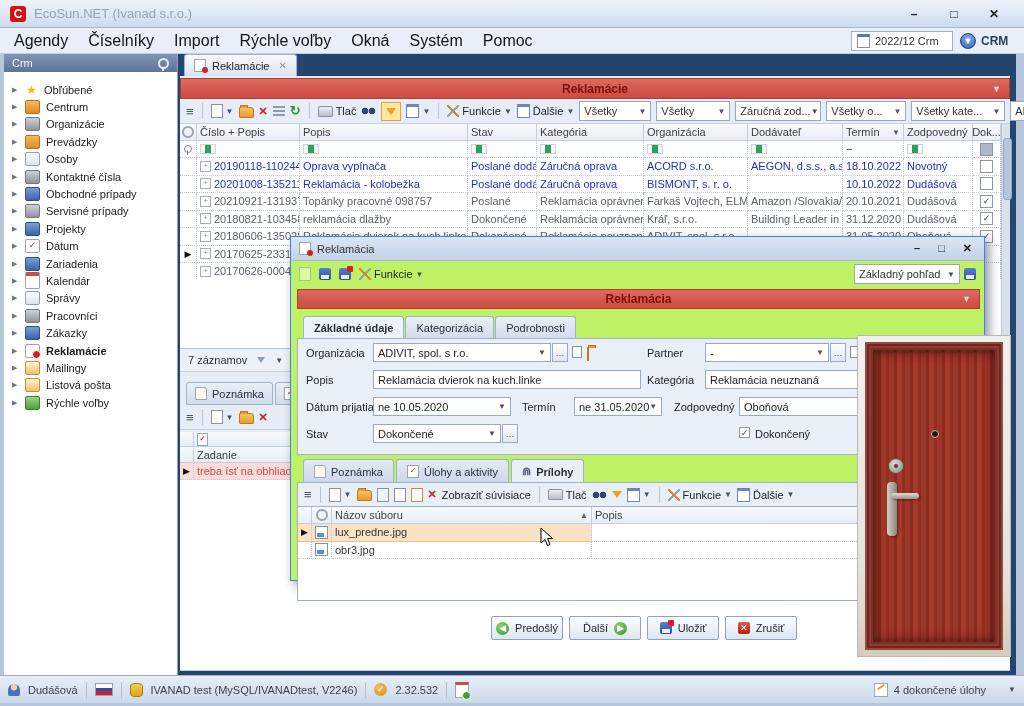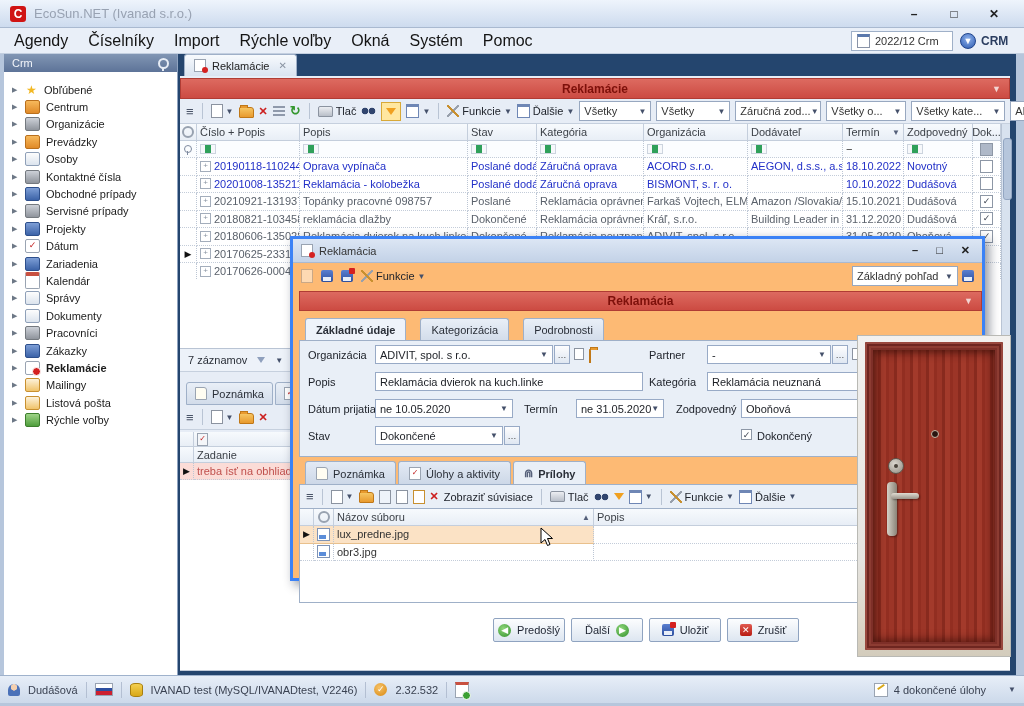--- a/index.html
+++ b/index.html
@@ -126,21 +126,21 @@
   
   .ltab{height:21px;background:linear-gradient(#e9eff7,#d2dcea);border:1px solid #9fb0c8;border-radius:3px 3px 0 0;
     display:flex;align-items:center;gap:5px;padding:0 8px;color:#2a2f38;}
   .note-ic{width:10px;height:11px;background:#fffdf2;border:1px solid #9aa4b2;border-radius:0 3px 0 0;flex:none;}
   .task-ic{width:10px;height:11px;background:#fff;border:1px solid #9aa4b2;color:#c22222;font-size:8px;
     line-height:10px;text-align:center;flex:none;}
   .clip-ic{width:9px;height:11px;background:#f4f6f9;border:1px solid #9aa4b2;color:#c22222;font-size:8px;
     line-height:10px;text-align:center;flex:none;}
 
   
-  .dialog{left:290px;top:236px;width:695px;height:345px;background:#fdba74;border:3px solid #3b82f6;
+  .dialog{left:290px;top:236px;width:695px;height:345px;background:#bef264;border:1px solid #3b82f6;
     box-shadow:4px 4px 10px rgba(10,20,40,.45);z-index:20;}
   .dlg-title{position:absolute;left:0;top:0;width:100%;height:24px;background:linear-gradient(#dce6f4,#c3d2e7);
     border-bottom:1px solid #aab9d0;display:flex;align-items:center;padding:0 8px;box-sizing:border-box;gap:6px;}
   .dlg-btns{margin-left:auto;display:flex;gap:18px;padding-right:4px;color:#222;font-size:11px;font-weight:bold;}
   .floppy{width:12px;height:12px;background:linear-gradient(#5a7fd0,#2d4f9e);border-radius:2px;position:relative;flex:none;}
   .floppy::after{content:"";position:absolute;left:2px;bottom:1px;width:8px;height:4px;background:#e8eef8;}
   .floppy.badge::before{content:"";position:absolute;right:-2px;top:-2px;width:6px;height:6px;background:#d42020;border-radius:1px;z-index:1;}
   .fld{background:#fff;border:1px solid #98aac6;height:19px;display:flex;align-items:center;padding:0 4px;
     box-sizing:border-box;overflow:hidden;white-space:nowrap;color:#1b1e24;}
   .fld .dd{margin-left:auto;}
@@ -298,25 +298,20 @@
           <span class="ic i-cal"></span>
           <span class="ti-label">Kalendár</span>
         </div>
       <div class="ti-row">
           <span class="tw">▶</span>
           <span class="ic i-card"></span>
           <span class="ti-label">Správy</span>
         </div>
       <div class="ti-row">
           <span class="tw">▶</span>
-          <span class="ic i-card"></span>
-          <span class="ti-label">Dokumenty</span>
-        </div>
-      <div class="ti-row">
-          <span class="tw">▶</span>
           <span class="ic i-gray"></span>
           <span class="ti-label">Pracovníci</span>
         </div>
       <div class="ti-row">
           <span class="tw">▶</span>
           <span class="ic i-blue"></span>
           <span class="ti-label">Zákazky</span>
         </div>
       <div class="ti-row">
           <span class="tw">▶</span>
@@ -530,21 +525,21 @@
           <span class="gc cInd"></span>
           <span class="gc cNum">
               <span class="expander">+</span>
               <span>20210921-131937 ...</span>
             </span>
           <span class="gc cPop">Topánky pracovné 098757</span>
           <span class="gc cStv">Poslané</span>
           <span class="gc cKat">Reklamácia oprávnená</span>
           <span class="gc cOrg">Farkaš Vojtech, ELMO...</span>
           <span class="gc cDod">Amazon /Slovakia/ s.r...</span>
-          <span class="gc cTer">15.10.2021</span>
+          <span class="gc cTer">20.10.2021</span>
           <span class="gc cZod">Dudášová</span>
           <span class="gc cDok">
               <span class="cb">✓</span>
             </span>
         </div>
         <div class="grow rowGray">
           <span class="gc cInd"></span>
           <span class="gc cNum">
               <span class="expander">+</span>
               <span>20180821-103458 r...</span>
@@ -698,21 +693,21 @@
           </span>
         <span class="floppy"></span>
       </span>
     </div>
 
     <div class="abs banner" style="left:6px;top:52px;width:683px;height:20px;">
       <span>Reklamácia</span>
       <span class="bn-arrow">▼</span>
     </div>
 
-    <div class="abs" style="left:12px;top:79px;display:flex;gap:14px;">
+    <div class="abs" style="left:12px;top:79px;display:flex;gap:1px;">
       <div class="utab active">
           <span>Základné údaje</span>
         </div>
       <div class="utab">
           <span>Kategorizácia</span>
         </div>
       <div class="utab">
           <span>Podrobnosti</span>
         </div>
     </div>

